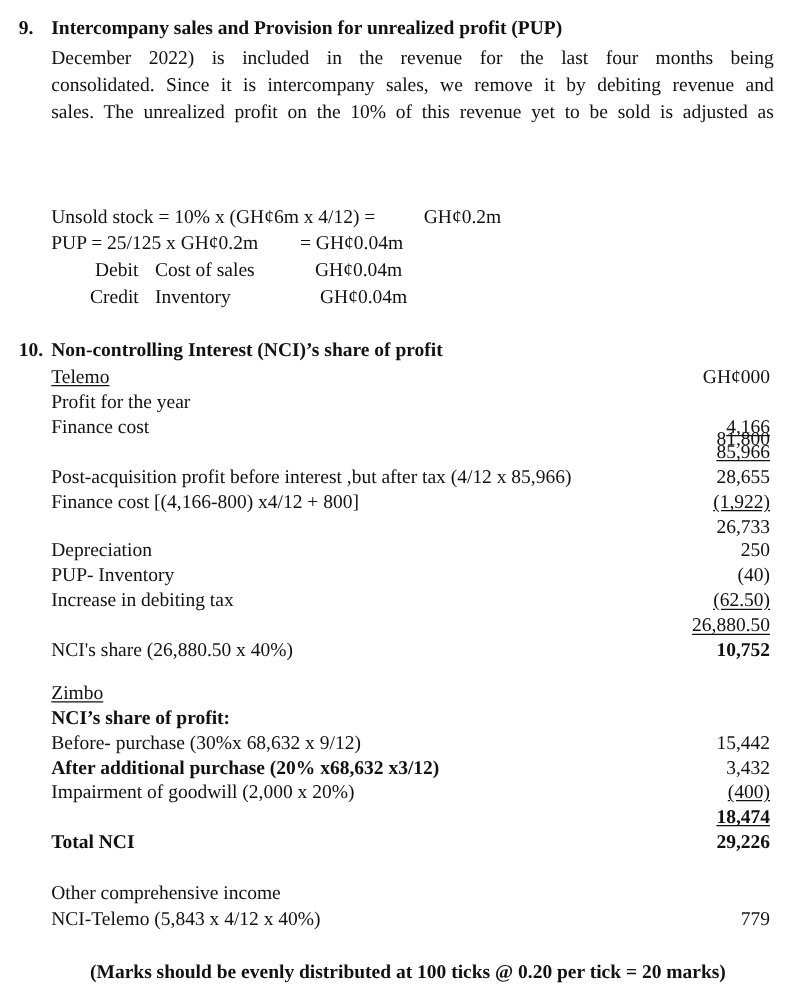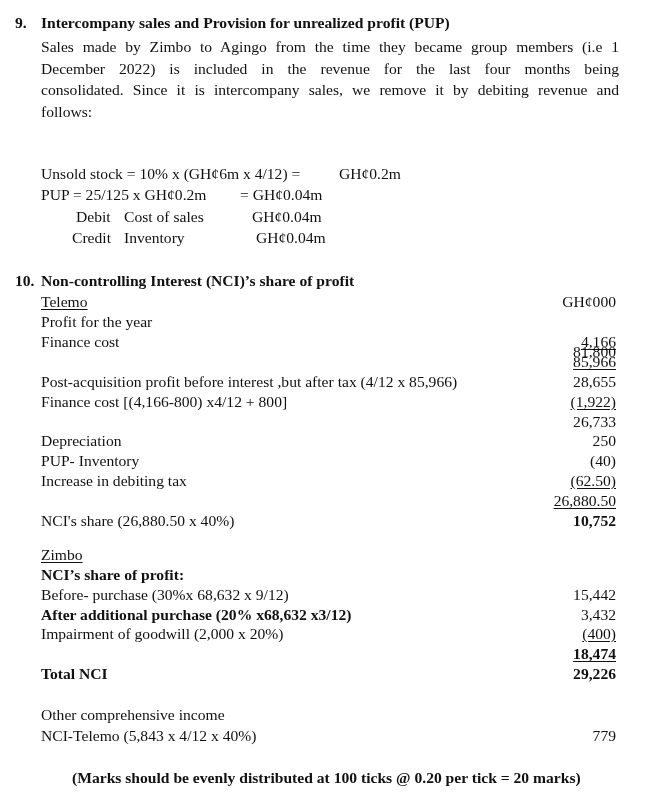--- a/index.html
+++ b/index.html
@@ -19,24 +19,23 @@
   .para span.line { display: block; text-align: justify; text-align-last: justify; }
   .para span.last { text-align-last: left; }
 </style>
 </head>
 <body>
 
 <div class="abs bold" style="left:15px; top:13px;">9.</div>
 <div class="abs bold" style="left:41px; top:13px;">Intercompany sales and Provision for unrealized profit (PUP)</div>
 
 <div class="para">
-  <span class="line">Sales made by Zimbo to Agingo from the time they became group members (i.e 1</span>
   <span class="line">December 2022) is included in the revenue for the last four months being</span>
   <span class="line">consolidated. Since it is intercompany sales, we remove it by debiting revenue and</span>
-  <span class="line last">follows:</span>
+  <span class="line last" style="text-align-last:justify;">sales. The unrealized profit on the 10% of this revenue yet to be sold is adjusted as</span>
 </div>
 
 <div class="abs" style="left:41px; top:164px;">Unsold stock = 10% x (GH¢6m x 4/12) =</div>
 <div class="abs" style="left:339px; top:164px;">GH¢0.2m</div>
 <div class="abs" style="left:41px; top:185px;">PUP = 25/125 x GH¢0.2m</div>
 <div class="abs" style="left:240px; top:185px;">= GH¢0.04m</div>
 
 <div class="abs" style="left:76px; top:207px;">Debit</div>
 <div class="abs" style="left:124px; top:207px;">Cost of sales</div>
 <div class="abs" style="left:252px; top:207px;">GH¢0.04m</div>

